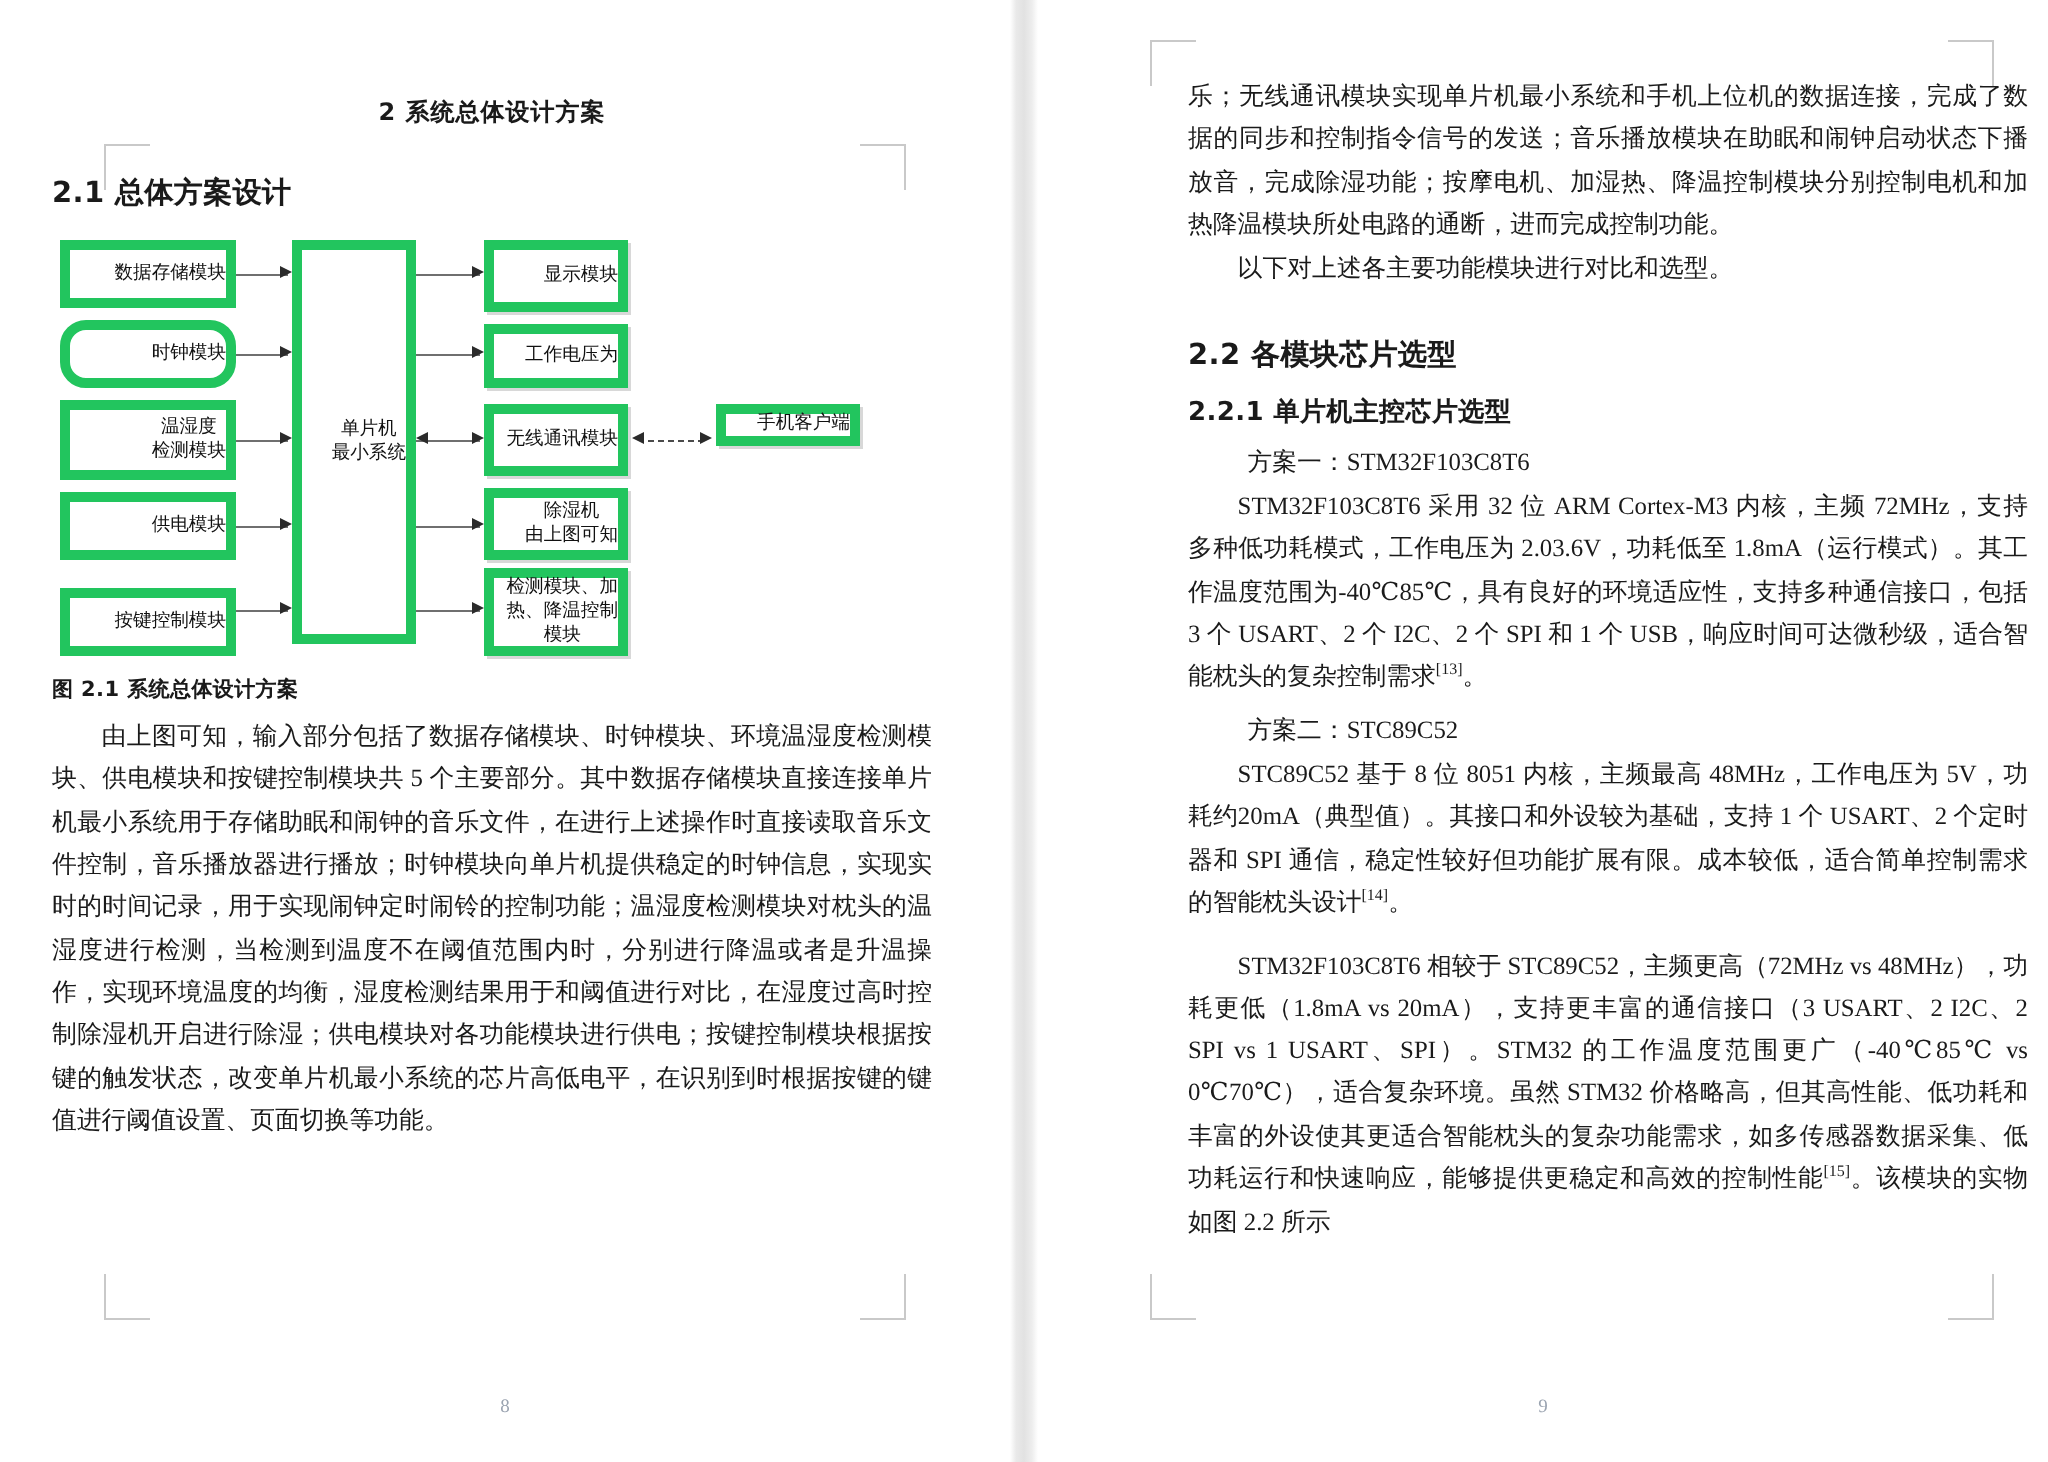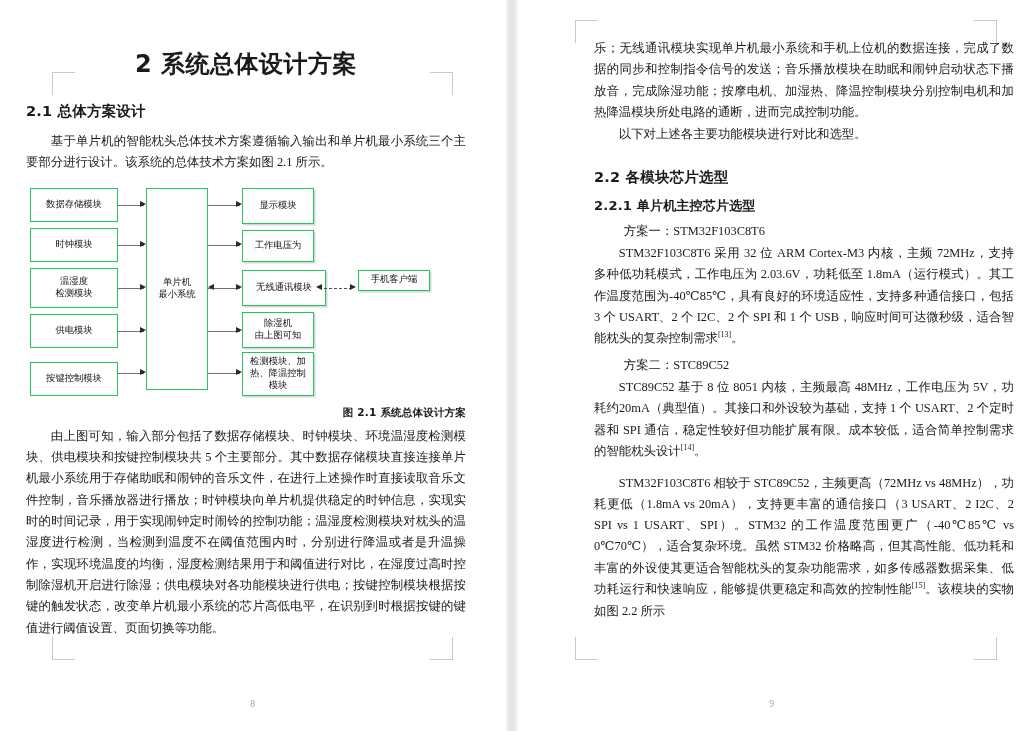--- a/index.html
+++ b/index.html
@@ -27,21 +27,21 @@
   
   .mark{position:absolute;width:22px;height:22px;}
   .mark.tl{border-left:1px solid #c9c9c9;border-top:1px solid #c9c9c9;}
   .mark.tr{border-right:1px solid #c9c9c9;border-top:1px solid #c9c9c9;}
   .mark.bl{border-left:1px solid #c9c9c9;border-bottom:1px solid #c9c9c9;}
   .mark.br{border-right:1px solid #c9c9c9;border-bottom:1px solid #c9c9c9;}
 
   
   h1.chapter{
     font-family:"DejaVu Sans","Liberation Sans",sans-serif;
-    font-size:24px;font-weight:700;text-align:center;
+    font-size:12px;font-weight:700;text-align:center;
     margin:30px 0 22px 0;letter-spacing:.5px;
   }
   h2.sec{
     font-family:"DejaVu Sans","Liberation Sans",sans-serif;
     font-size:14.5px;font-weight:700;margin:0 0 10px 0;letter-spacing:.2px;
   }
   h3.subsec{
     font-family:"DejaVu Sans","Liberation Sans",sans-serif;
     font-size:13px;font-weight:700;margin:8px 0 6px 0;letter-spacing:.2px;
   }
@@ -55,37 +55,37 @@
   .pgnum{
     position:absolute;bottom:22px;width:100%;text-align:center;
     font-size:9.5px;color:#9aa3b0;
     font-family:"Liberation Serif",serif;
   }
 
   
   .figwrap{margin:12px 0 0 0;position:relative;}
   .diagram{position:relative;width:436px;height:214px;margin:0 auto;}
   .nbox{
-    position:absolute;border:1px solid #22c55e;background:#fff;
-    display:flex;align-items:center;justify-content:center;text-align:center;
-    font-family:Liberation Mono, monospace;
+    position:absolute;border:5px solid #22c55e;background:#fff;
+    display:flex;align-items:center;justify-content:flex-end;text-align:center;
+    font-family:Liberation Serif, serif;
     font-size:9.3px;line-height:1.3;color:#111;
     box-sizing:border-box;
   }
   .nbox.shadow{box-shadow:1.5px 1.5px 0 #d8d8d8;}
   .hline{position:absolute;height:1px;background:#6f6f6f;}
   .arrow-r{position:absolute;width:0;height:0;
      border-top:3.6px solid transparent;border-bottom:3.6px solid transparent;
      border-left:6px solid #2b2b2b;}
   .arrow-l{position:absolute;width:0;height:0;
      border-top:3.6px solid transparent;border-bottom:3.6px solid transparent;
      border-right:6px solid #2b2b2b;}
   .dashline{position:absolute;height:0;border-top:1.4px dashed #4a4a4a;}
   .figcap{
-    text-align:right;font-size:10.5px;font-weight:700;margin:6px 0 6px 0;
+    text-align:left;font-size:10.5px;font-weight:700;margin:6px 0 6px 0;
     font-family:"DejaVu Sans","Liberation Sans",sans-serif;letter-spacing:.2px;
   }
   sup{font-size:8px;vertical-align:super;}
 </style>
 </head>
 <body>
 
 <div class="spread">
 
   <div class="page page-left">
@@ -93,29 +93,28 @@
     <div class="mark tr" style="left:430px;top:72px;"></div>
     <div class="mark bl" style="left:52px;top:637px;"></div>
     <div class="mark br" style="left:430px;top:637px;"></div>
 
     <div class="content content-left">
 
       <h1 class="chapter">2 系统总体设计方案</h1>
 
       <h2 class="sec">2.1 总体方案设计</h2>
 
-      <p class="body">基于单片机的智能枕头总体技术方案遵循输入输出和单片机最小系统三个主要部分进行设计。该系统的总体技术方案如图 2.1 所示。</p>
 
       <div class="figwrap">
         <div class="diagram">
 
           <div class="nbox" style="left:2px;top:2px;width:88px;height:34px;">
             <span>数据存储模块</span>
           </div>
-          <div class="nbox" style="left:2px;top:42px;width:88px;height:34px;">
+          <div class="nbox" style="left:2px;top:42px;width:88px;height:34px;border-radius:13px;">
             <span>时钟模块</span>
           </div>
           <div class="nbox" style="left:2px;top:82px;width:88px;height:40px;white-space:pre-line;">
             <span style="white-space:pre-line;">温湿度
 检测模块</span>
           </div>
           <div class="nbox" style="left:2px;top:128px;width:88px;height:34px;">
             <span>供电模块</span>
           </div>
           <div class="nbox" style="left:2px;top:176px;width:88px;height:34px;">
@@ -151,21 +150,21 @@
           <div class="arrow-r" style="left:208px;top:141.4px;"></div>
           <div class="hline" style="left:180px;top:187px;width:32px;"></div>
           <div class="arrow-r" style="left:208px;top:183.4px;"></div>
 
           <div class="nbox shadow" style="left:214px;top:2px;width:72px;height:36px;">
             <span>显示模块</span>
           </div>
           <div class="nbox shadow" style="left:214px;top:44px;width:72px;height:32px;">
             <span>工作电压为</span>
           </div>
-          <div class="nbox shadow" style="left:214px;top:84px;width:84px;height:36px;">
+          <div class="nbox shadow" style="left:214px;top:84px;width:72px;height:36px;">
             <span>无线通讯模块</span>
           </div>
           <div class="nbox shadow" style="left:214px;top:126px;width:72px;height:36px;white-space:pre-line;">
             <span style="white-space:pre-line;">除湿机
 由上图可知</span>
           </div>
           <div class="nbox shadow" style="left:214px;top:166px;width:72px;height:44px;white-space:pre-line;">
             <span style="white-space:pre-line;">检测模块、加
 热、降温控制
 模块</span>

